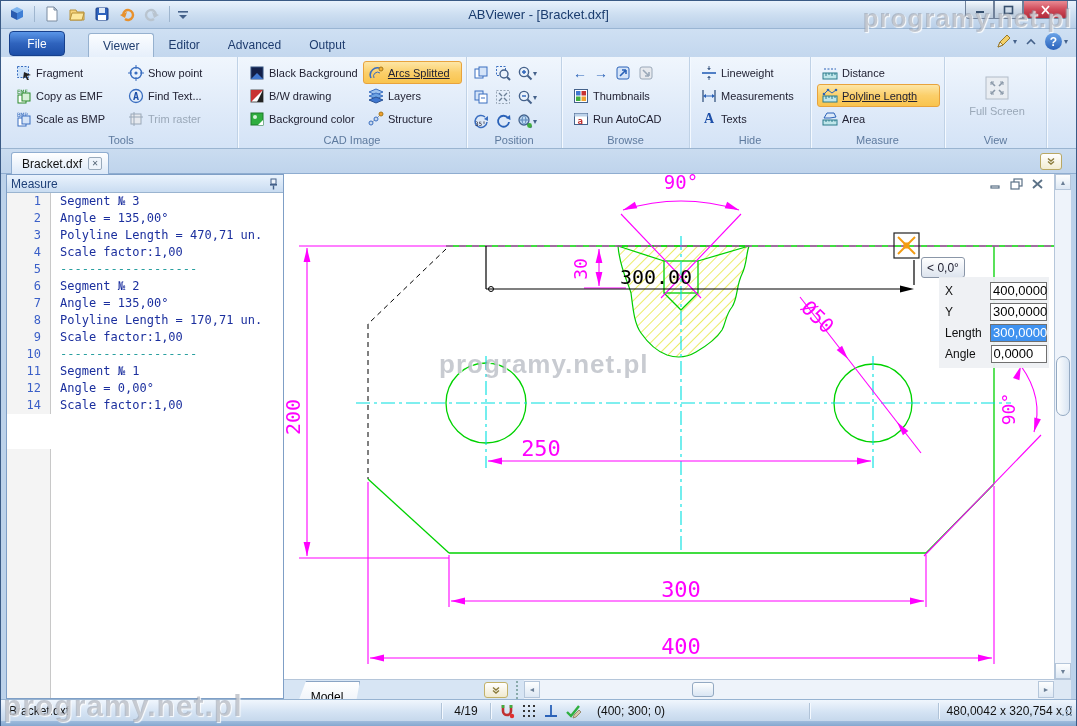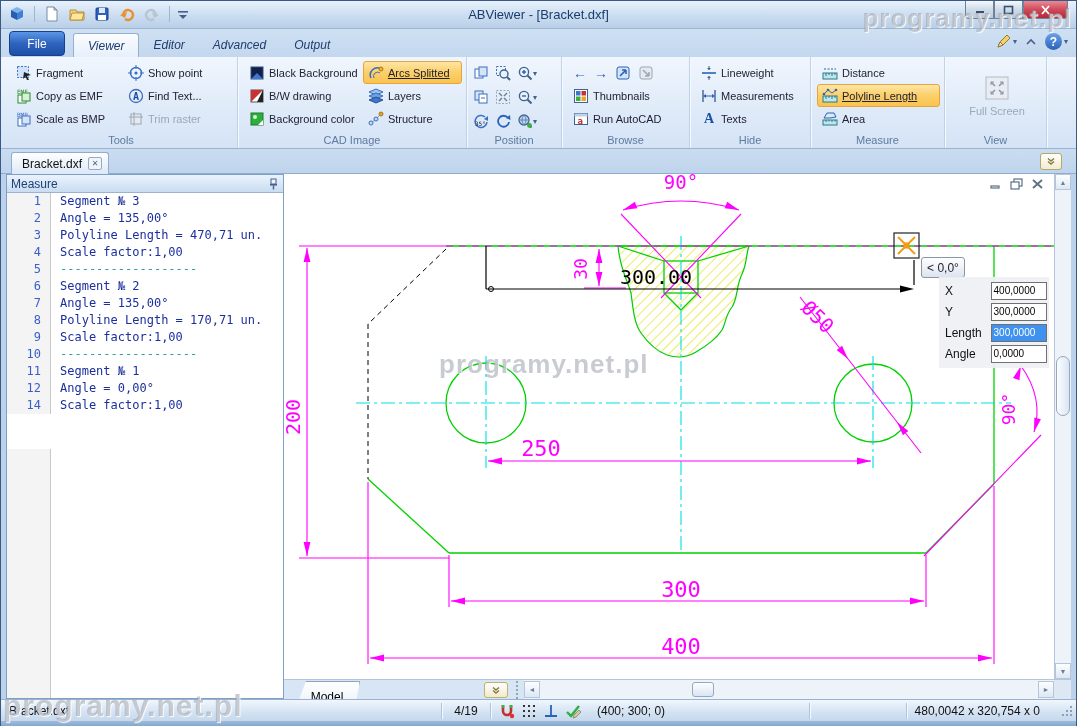--- a/index.html
+++ b/index.html
@@ -18,21 +18,21 @@
   .wbtn { width:29px; height:18px; border:1px solid #70819a; border-top:none; display:flex; align-items:center; justify-content:center;
     background:linear-gradient(#f4f9fd,#cfdbe8 50%,#b9c9da); }
   .wbtn.first { border-radius:0 0 0 4px; }
   .wbtn.close { width:45px; border-radius:0 0 4px 0; background:linear-gradient(#e98b94,#d04a59 50%,#b02a3a); }
 
   
   .tabrow { position:absolute; left:0; top:28px; width:100%; height:28px; background:linear-gradient(#cfe0f3,#c3d7ee); }
   .file-tab { position:absolute; left:8px; top:2px; width:56px; height:25px; border-radius:4px;
     background:linear-gradient(#5a96e8,#2f63bd 50%,#1d4fa8); border:1px solid #17408c; color:#fff;
     display:flex; align-items:center; justify-content:center; font-size:12px; }
-  .rtabs { position:absolute; left:72px; top:4px; display:flex; height:24px;font-style:italic; }
+  .rtabs { position:absolute; left:87px; top:4px; display:flex; height:24px; }
   .rtab { padding:0 14px; display:flex; align-items:center; color:#1e3c6e; font-size:12px; }
   .rtab.active { background:linear-gradient(#fbfdff,#e6effb); border:1px solid #96b1cf; border-bottom:none; border-radius:3px 3px 0 0; }
   .tabrow-right { position:absolute; right:8px; top:4px; display:flex; align-items:center; gap:8px; }
   .tr-btn { display:flex; align-items:center; gap:2px; color:#3c5a80; }
 
   
   .ribbon { position:absolute; left:0; top:56px; width:100%; height:92px;
     background:linear-gradient(#f0f6fd,#e0ebf9 55%,#d4e3f6); border-bottom:1px solid #9ab4d0; display:flex; padding-left:4px; }
   .rgroup { position:relative; height:100%; border-right:1px solid #c0d2e6; box-shadow:1px 0 0 #f4f9ff; padding:4px 4px 16px 6px; }
   .glabel { position:absolute; left:0; right:0; bottom:2px; text-align:center; font-size:11px; color:#5e7a9e; }
@@ -68,21 +68,21 @@
   .lp-fill { position:absolute; left:0; top:256px; bottom:0; width:44px; background:#f4f4f4; border-right:1px solid #c8c8c8; }
 
   
   .drawing { position:absolute; left:283px; top:173px; width:770px; height:505px; background:#fff; overflow:hidden; }
   .mdi { position:absolute; right:10px; top:4px; display:flex; gap:8px; }
   .cursor-tip { position:absolute; left:637px; top:83px; width:44px; height:21px; border:1px solid #8a96a8; border-radius:3px;
     background:linear-gradient(#ffffff,#dde4ee); font-size:12px; color:#223; display:flex; align-items:center; justify-content:center; }
   .coords { position:absolute; left:655px; top:103px; width:110px; height:91px; background:rgba(238,240,243,.95); padding:3px 2px 3px 6px; }
   .crow { display:flex; align-items:center; height:21px; gap:4px; }
   .clabel { width:42px; font-size:12px; color:#111; }
-  .cinput { width:57px; height:18px; border:1px solid #707070; background:#fff; font-size:10px; padding:0 2px; display:flex; align-items:center; }
+  .cinput { width:57px; height:18px; border:1px solid #707070; background:#fff; font-size:13px; padding:0 2px; display:flex; align-items:center; }
   .cinput.sel { background:#3f92f0; color:#fff; }
 
   
   .vscroll { position:absolute; left:1053px; top:173px; width:17px; height:505px; background:#eef3fa; border-left:1px solid #b5c6da; }
   .sbtn { position:absolute; left:0; width:16px; height:16px; background:linear-gradient(#fdfefe,#dde8f4); border:1px solid #b5c6da;
     color:#6b7f96; font-size:7px; display:flex; align-items:center; justify-content:center; }
   .vthumb { position:absolute; left:1px; top:182px; width:14px; height:60px; border:1px solid #93a9c2; border-radius:7px; background:linear-gradient(90deg,#fdfefe,#d9e5f3); }
   .bottombar { position:absolute; left:283px; top:678px; width:787px; height:20px; background:#d7e5f4; border-top:1px solid #b5c6da; }
   .modeltab { position:absolute; left:10px; top:1px; width:66px; height:32px; background:linear-gradient(#ffffff,#e7eef7);
     border:1px solid #8aa4c4; clip-path:polygon(12px 0,100% 0,calc(100% - 6px) 100%,0 100%); display:flex; align-items:center; justify-content:center; font-size:12px; }
@@ -780,21 +780,21 @@
         </svg>
       <svg class="ic" viewBox="0 0 16 16">
           <path d="M2,9 L6,13 L14,3" fill="none" stroke="#2faf3f" stroke-width="2.4"></path>
           <path d="M9,12 L14,7 l2,2 -5,5 -3,1 z" fill="#d8c8a8" stroke="#8a7a5a" stroke-width=".8"></path>
         </svg>
     </div>
     <div class="scell" style="width:220px">(400; 300; 0)</div>
     <div class="ssep"></div>
     <div class="scell" style="flex:1"></div>
     <div class="ssep"></div>
-    <div class="scell" style="padding-right:36px">480,0042 x 320,754 x 0</div>
+    <div class="scell" style="padding-right:4px">480,0042 x 320,754 x 0</div>
   </div>
   <svg class="grip" viewBox="0 0 14 14">
       <g fill="#8aa0b8">
         <rect x="10" y="10" width="2" height="2"></rect>
         <rect x="10" y="6" width="2" height="2"></rect>
         <rect x="6" y="10" width="2" height="2"></rect>
         <rect x="10" y="2" width="2" height="2"></rect>
         <rect x="6" y="6" width="2" height="2"></rect>
         <rect x="2" y="10" width="2" height="2"></rect>
       </g>

